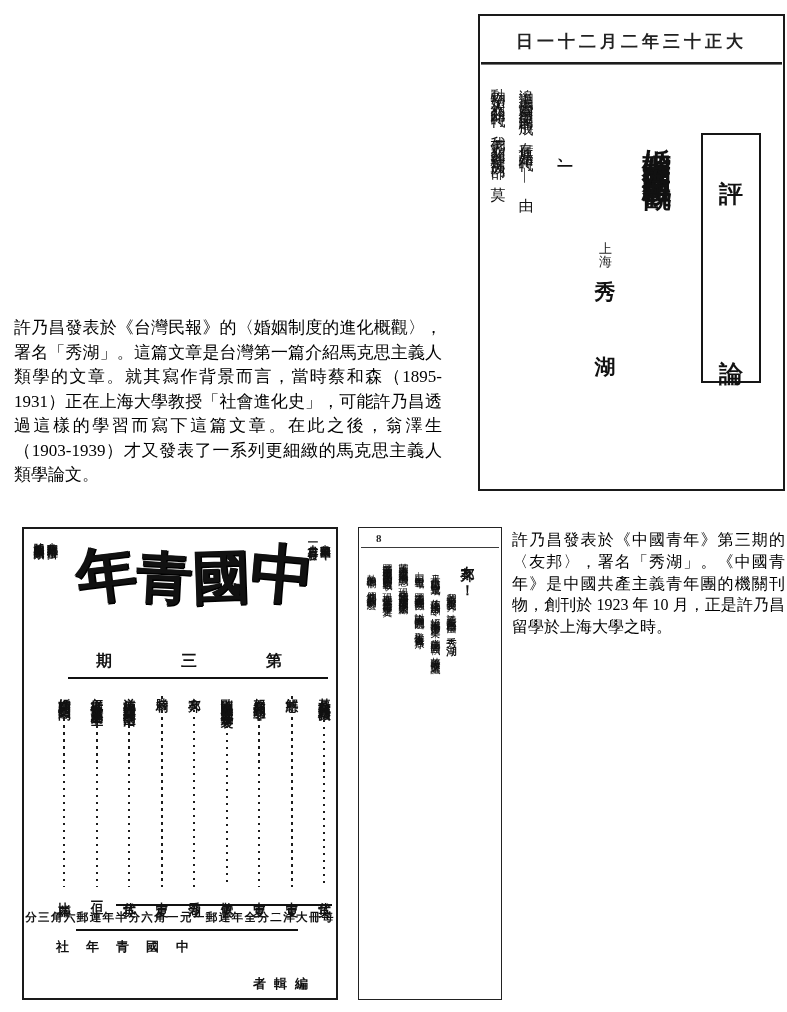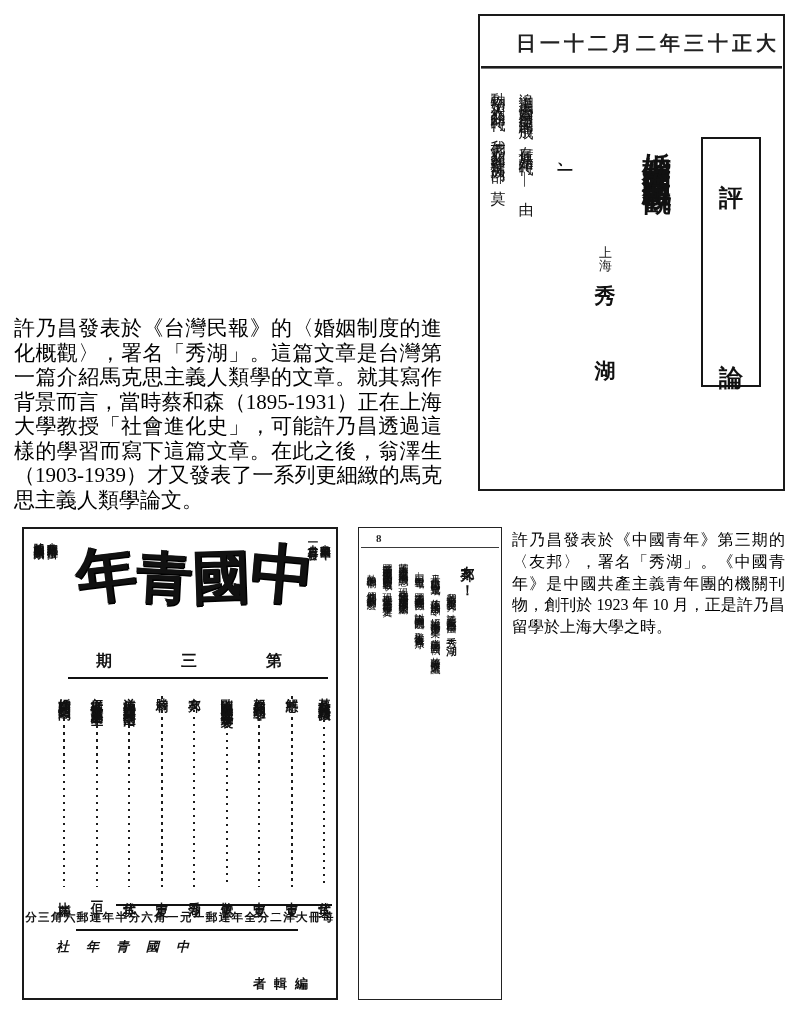--- a/index.html
+++ b/index.html
@@ -4,37 +4,37 @@
 <style>
   * { margin:0; padding:0; box-sizing:border-box; }
   html,body { width:787px; height:1012px; background:#ffffff; overflow:hidden;
               font-family:"Liberation Serif","DejaVu Serif",serif; color:#111; }
   #page { position:relative; width:787px; height:1012px; background:#fff; }
 
   .scan { position:absolute; background:#fff; overflow:hidden; }
 
   
   #minpao { left:478px; top:14px; width:307px; height:477px; border:2px solid #1a1a1a; }
-  .mp-header { padding:14px 0 9px 36px; font-size:20px; letter-spacing:4px; font-weight:600; color:#222; }
+  .mp-header { padding:14px 0 9px 36px; font-size:17px; letter-spacing:4px; font-weight:600; color:#222; }
   .mp-rule { margin:0 1px; height:3px; border-top:2px solid #1c1c1c; border-bottom:1px solid #777; }
   .mp-body { writing-mode:vertical-rl; height:414px; padding:8px 12px 6px 4px; }
   .mp-box { width:60px; height:250px; margin-top:60px; margin-left:24px;
             border:2px solid #161616; display:flex; justify-content:space-between;
             align-items:center; padding:26px 0 40px; }
   .mp-box span { font-size:24px; font-weight:600; }
   .mp-title { font-size:29px; letter-spacing:4px; font-weight:600; margin-top:53px; margin-left:18px; }
   .mp-author { margin-top:158px; margin-left:16px; }
   .mp-author .mp-place { font-size:13px; letter-spacing:14px; color:#222; }
   .mp-author .mp-name { font-size:21px; letter-spacing:76px; font-weight:600; margin-block-start:12px; }
   .mp-section { font-size:16px; font-weight:600; margin-top:84px; margin-left:14px; }
   .mp-bodytext p { font-size:15px; letter-spacing:3.2px; line-height:28px; font-weight:500; margin-top:4px; }
 
   
   #caption-left { position:absolute; left:14px; top:316px; width:428px;
-                  font-size:21px; line-height:24.5px; text-align:justify; color:#000; }
+                  font-size:17px; line-height:24.5px; text-align:justify; color:#000; }
 
   
   #youth-cover { left:22px; top:527px; width:316px; height:473px; border:2px solid #1a1a1a; }
   .yc-masthead { position:relative; height:112px; }
   .yc-postal { position:absolute; left:7px; top:5px; writing-mode:vertical-rl;
                font-size:10.5px; line-height:12.5px; font-weight:bold; letter-spacing:1px; }
   .yc-postal div { margin-left:1px; }
   .yc-issuedate { position:absolute; right:5px; top:7px; writing-mode:vertical-rl;
                   font-size:10.5px; line-height:12.5px; font-weight:bold; letter-spacing:1px; }
   .yc-brand { position:absolute; left:52px; right:44px; top:2px; display:flex;
@@ -51,21 +51,21 @@
   .toc-entry { margin-left:15.5px; display:flex; }
   .toc-title { font-size:12.5px; letter-spacing:1.6px; font-weight:600; }
   .toc-leader { flex:1; width:2px; align-self:center; min-height:6px; margin:5px 0;
                 background:repeating-linear-gradient(to bottom,#1d1d1d 0 2.5px,transparent 2.5px 7px); }
   .toc-author { font-size:12.5px; letter-spacing:3px; font-weight:600; }
   .yc-price-rule-top { margin:6px 4px 0 92px; border-top:2px solid #111; }
   .yc-price { margin-top:4px; text-align:center; font-size:11.5px; font-weight:bold; letter-spacing:1.4px; }
   .yc-price-rule-bottom { margin:4px 38px 0 52px; border-top:2px solid #111; }
   .yc-editor { margin:7px 20px 0 32px; display:flex; justify-content:space-between;
                font-size:13px; font-weight:bold; }
-  .yc-editor .yc-val { letter-spacing:17px;font-style:italic; }
+  .yc-editor .yc-val { letter-spacing:17px; }
   .yc-editor .yc-lab { letter-spacing:8px;margin-top:37px; }
   .yc-contact { margin:6px 12px 0 14px; display:flex; justify-content:space-between;
                 font-size:12.5px; font-weight:bold; }
   .yc-contact .yc-val { letter-spacing:3.5px; }
   .yc-contact .yc-lab { letter-spacing:5px; }
 
   
   #youth-page { left:358px; top:527px; width:144px; height:473px; border:1.5px solid #222; }
   .yp-header { padding:4px 0 2px 17px; font-size:11px; font-weight:bold; color:#222; }
   .yp-rule { margin:1px 2px 0; border-top:1.5px solid #3a3a3a; }

